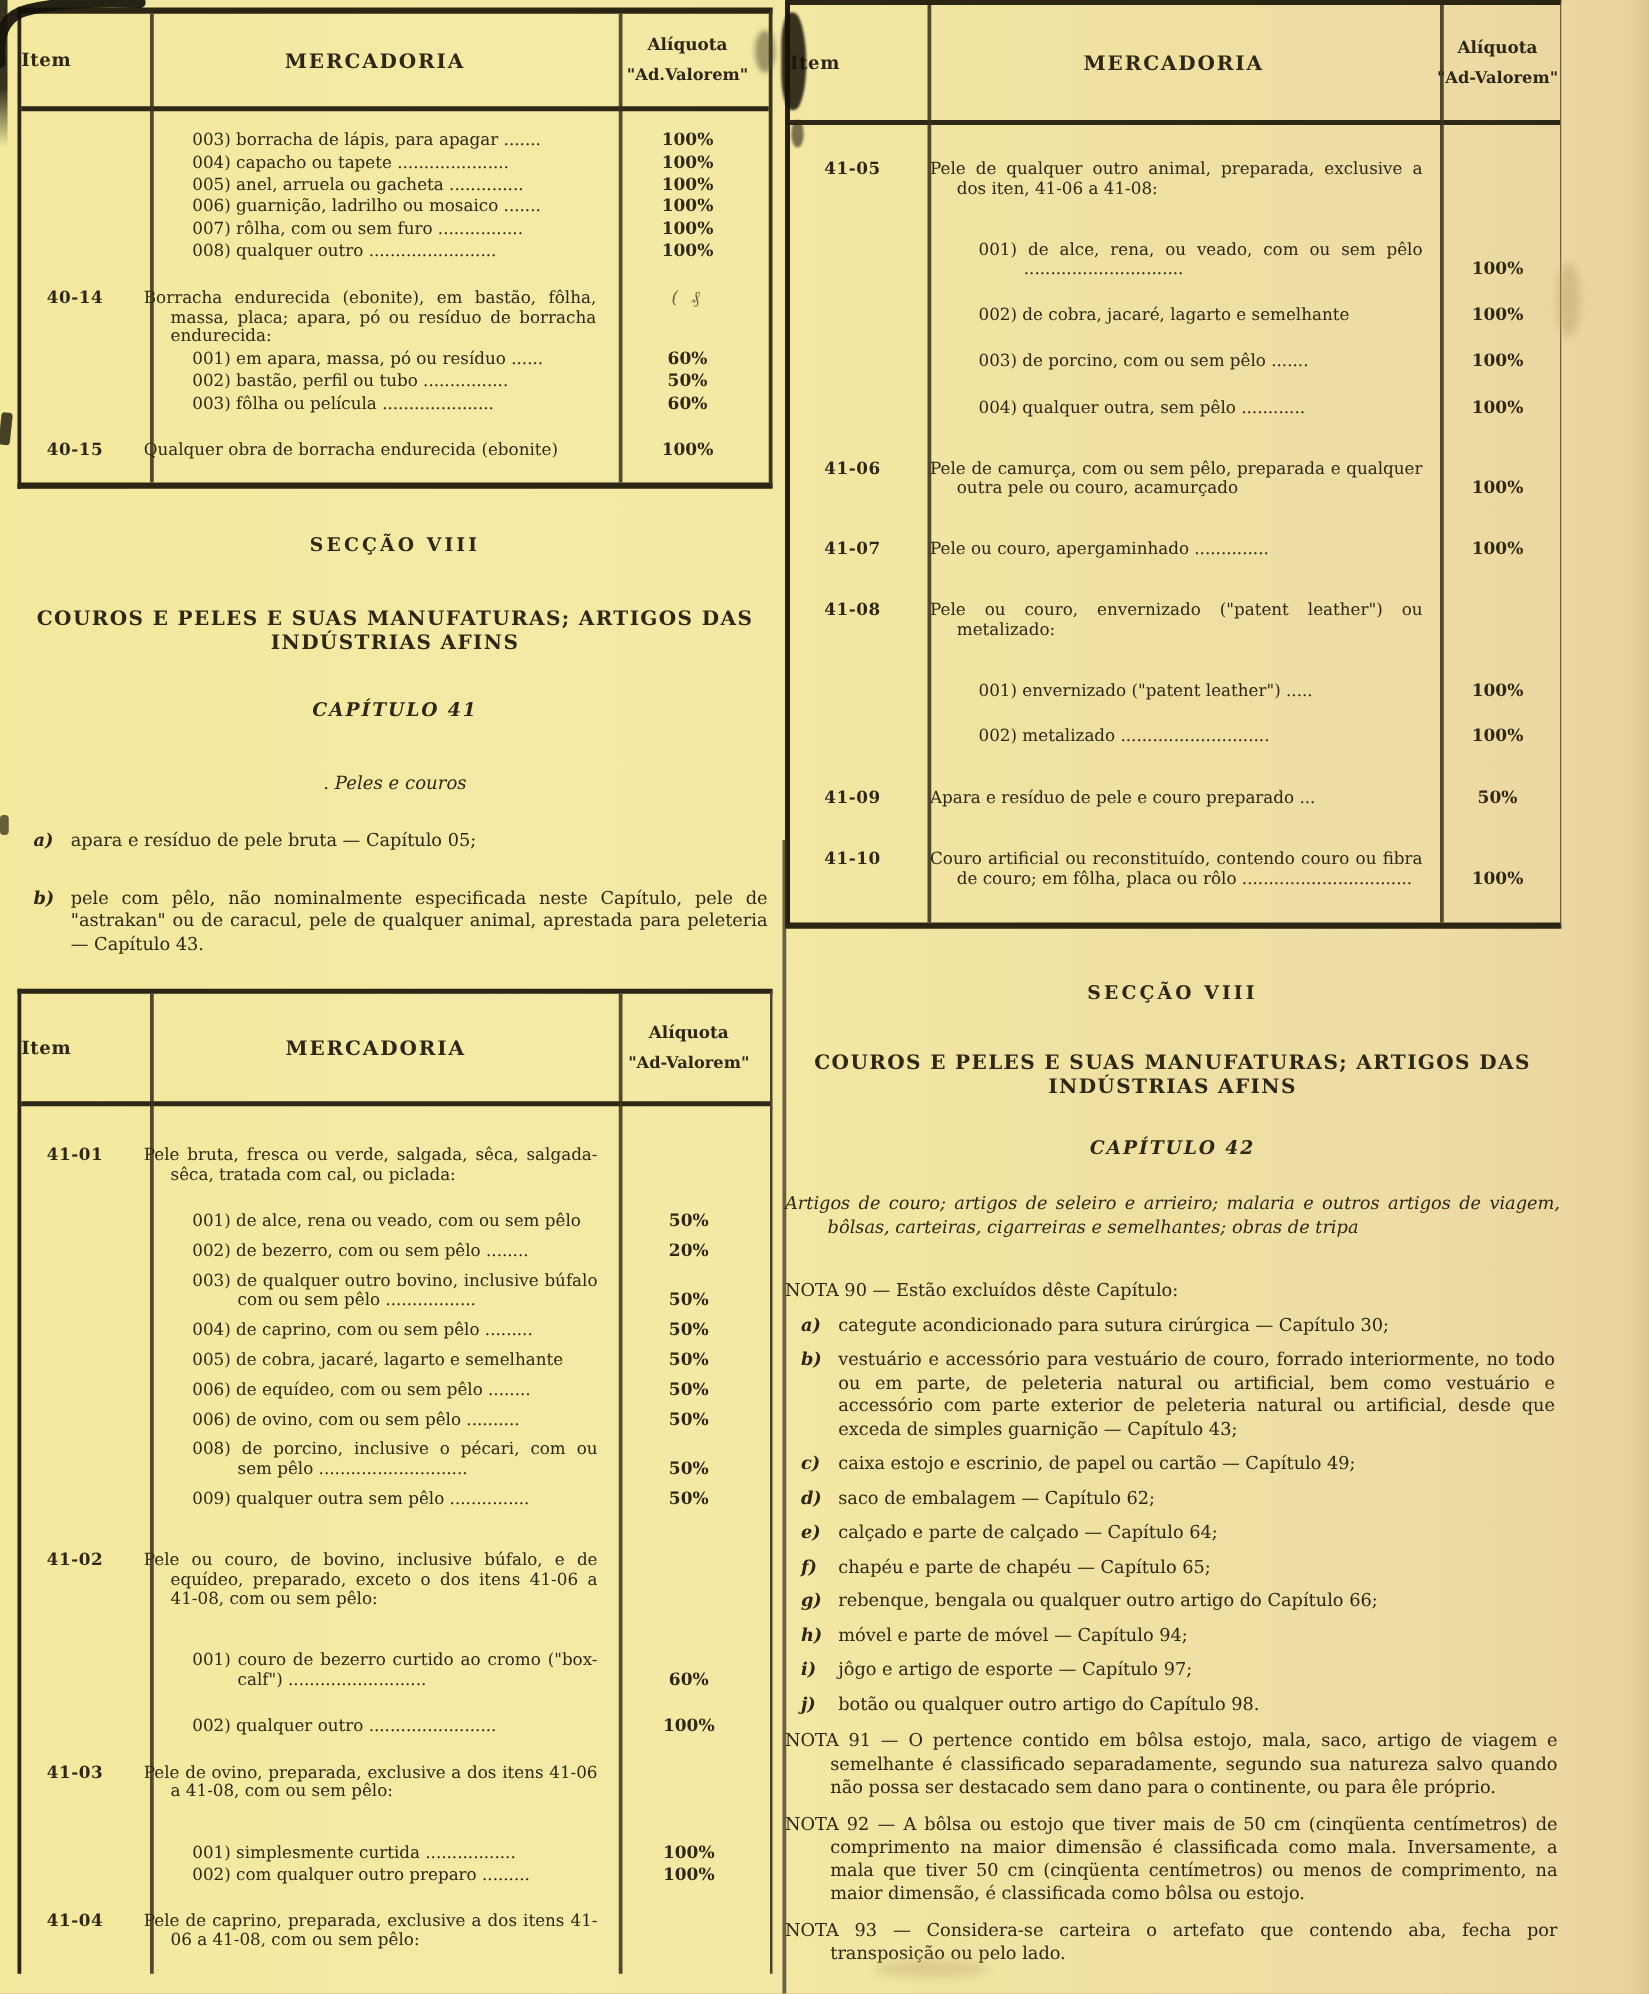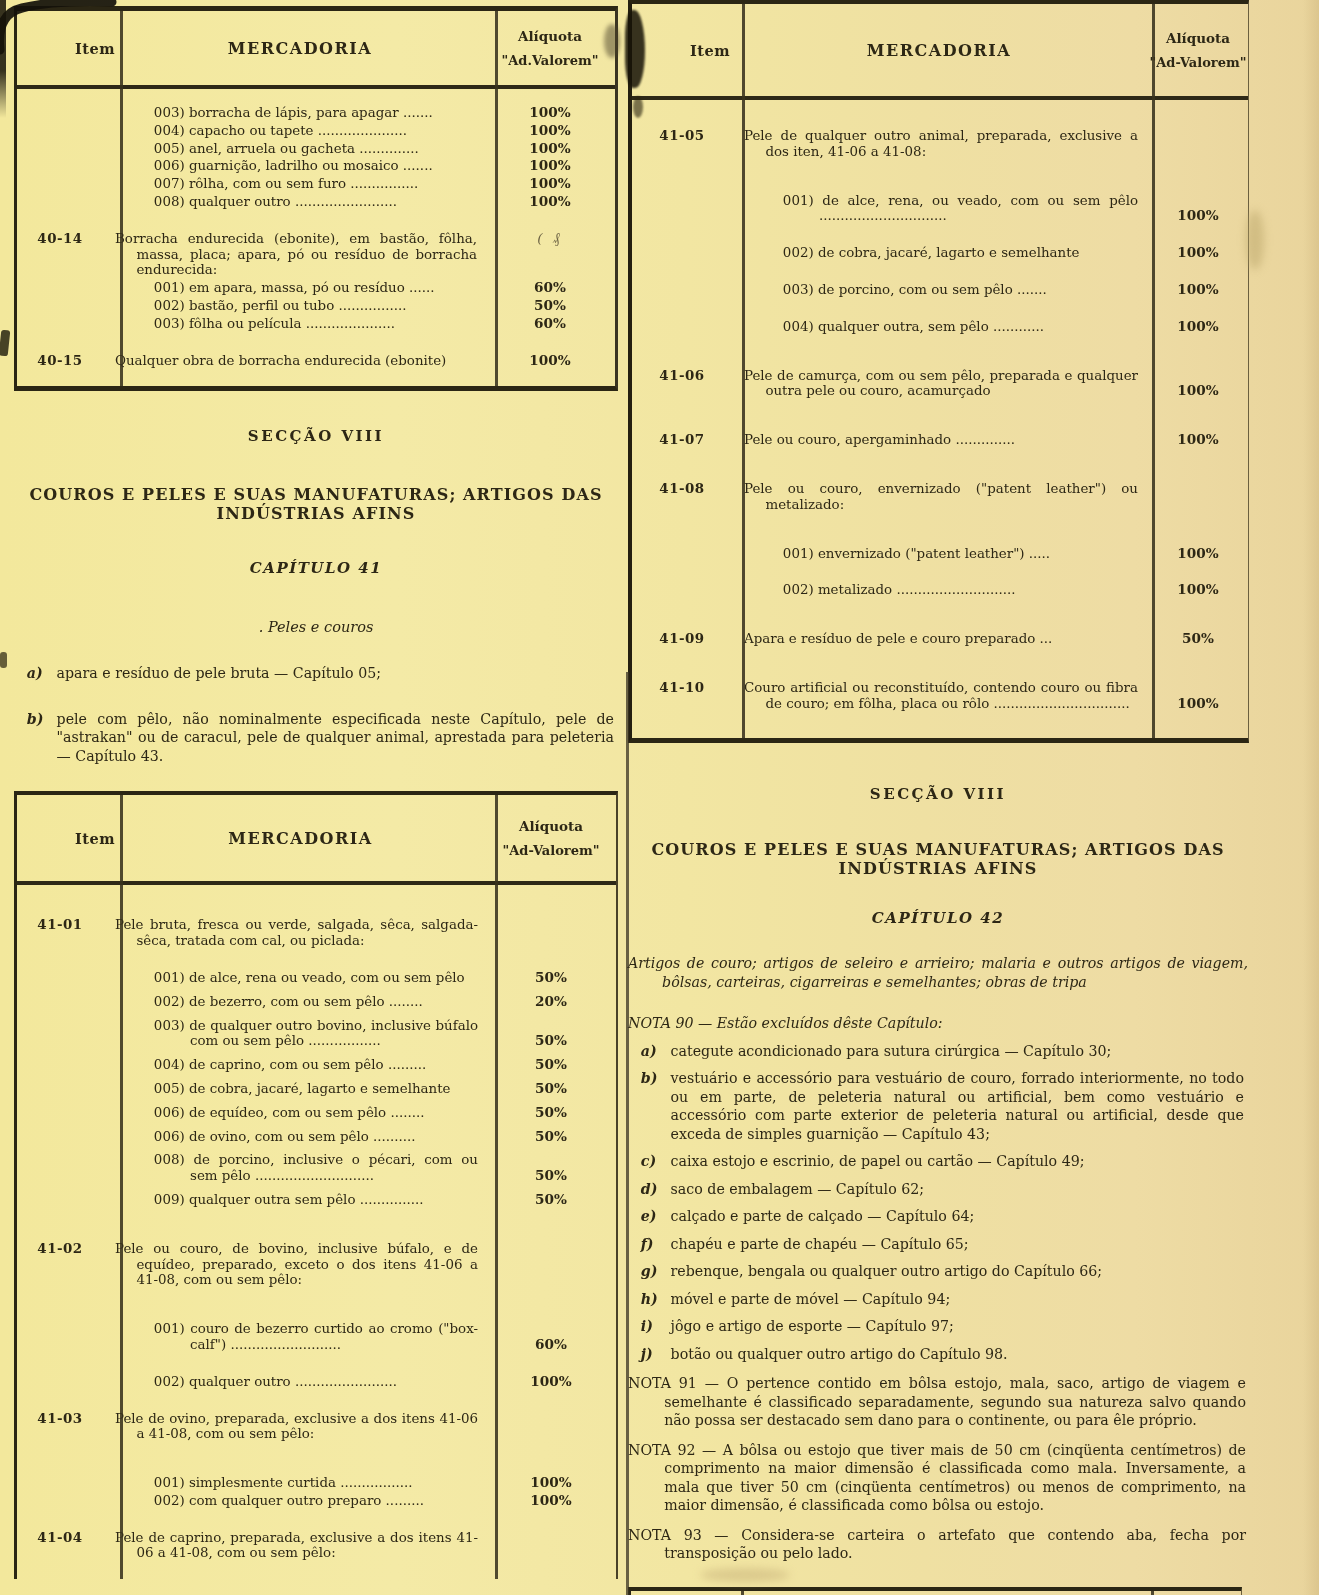--- a/index.html
+++ b/index.html
@@ -12,21 +12,21 @@
   
   .col{position:absolute;top:0;}
   .col-left{left:14px;width:604px;}
   .col-right{left:628px;width:620px;}
   
   .ttable{position:relative;border:0 solid #332d1c;}
   .ttable .vline{position:absolute;top:0;bottom:0;width:3px;background:#39321e;opacity:.88;}
   .lt .v1{left:103px}.lt .v2{left:478px}
   .rt .v1{left:110px}.rt .v2{left:520px}
   .thead{display:flex;align-items:center;border-bottom:4px solid #2e2917;}
-  .h-item{width:98px;text-align:right;font-weight:bold;font-size:14.5px;letter-spacing:.5px;}
+  .h-item{width:98px;text-align:left;font-weight:bold;font-size:14.5px;letter-spacing:.5px;}
   .h-merc{flex:1;text-align:center;font-weight:bold;font-size:16px;letter-spacing:1.5px;}
   .h-rate{width:130px;text-align:center;font-size:13.5px;font-weight:bold;}
   .rt .h-rate{width:100px}
   .h-rate .l2{margin-top:9px;font-size:13px;}
   .tbody{padding:14px 0 18px 0;}
   .row{display:flex;align-items:stretch;margin-top:2px;font-size:13.4px;line-height:15.8px;}
   .c-item{width:86px;text-align:center;font-weight:bold;letter-spacing:.5px;}
   .rt .c-item{width:100px}
   .c-merc{flex:1;padding:0 8px 0 12px;}
   .rt .c-merc{padding-right:10px}
@@ -61,21 +61,21 @@
   .s41 .sec-title{margin-top:36px;}
   .s41 .sec-familia{margin-top:39px;}
   .s41 .sec-capitulo{margin-top:36px;}
   .s41 .sec-sub{margin-top:40px;}
   .s41 .sec-nota{margin-top:34px;}
   .s41 .nitem{margin-top:27px;}
   .s42 .sec-title{margin-top:42px;}
   .s42 .sec-familia{margin-top:36px;}
   .s42 .sec-capitulo{margin-top:31px;}
   .s42 .sec-sub2{margin-top:26px;}
-  .s42 .sec-nota{margin-top:22px;font-style:italic;}
+  .s42 .sec-nota{margin-top:32px;}
   .s42 .nitem{margin-top:9px;}
   .s42 .npara{margin-top:11px;}
   
   .artifact{position:absolute;pointer-events:none;}
   .corner-stroke{left:-6px;top:-4px;}
   .edge-streak{left:0;top:0;width:6px;height:118px;background:linear-gradient(#151208,#151208 60%,transparent);opacity:.85;}
   .edge-tick1{left:0;top:330px;width:9px;height:26px;background:#1c1809;border-radius:3px;transform:rotate(6deg);opacity:.8;}
   .edge-tick2{left:0;top:652px;width:7px;height:16px;background:#2a2410;border-radius:3px;opacity:.7;}
   .blotch1{left:625px;top:10px;width:20px;height:78px;background:#171307;border-radius:40% 60% 55% 45%;filter:blur(1px);opacity:.85;}
   .blotch2{left:633px;top:96px;width:10px;height:22px;background:#2a2410;border-radius:50%;filter:blur(1px);opacity:.6;}

